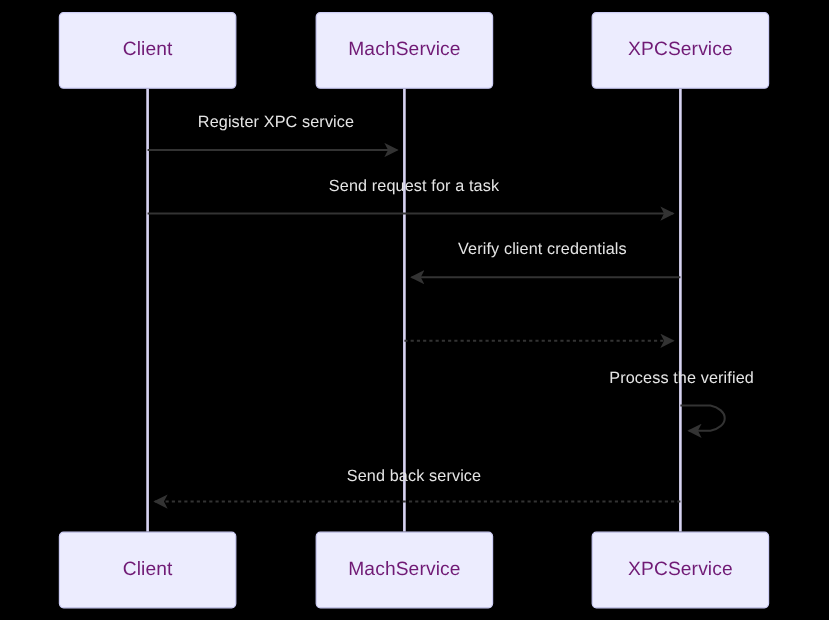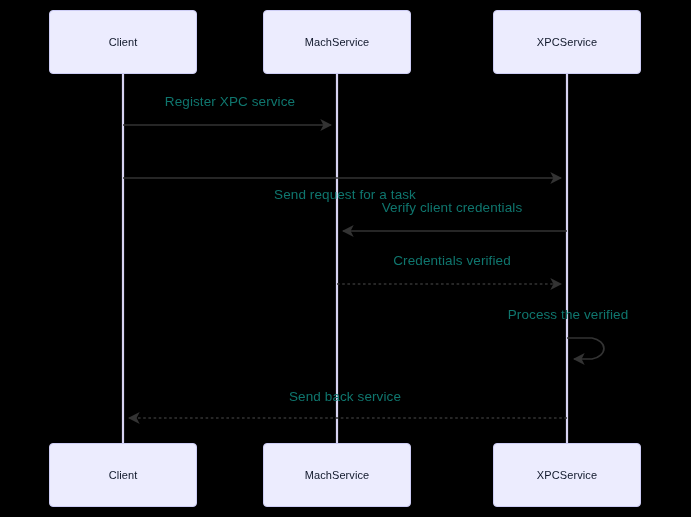--- a/index.html
+++ b/index.html
@@ -28,30 +28,30 @@
     box-sizing: border-box;
     background: #ECECFE;
     border: 1px solid #CDCDF5;
     border-radius: 4px;
     display: flex;
     align-items: center;
     justify-content: center;
   }
   .participant-label {
     font-family: "Liberation Sans", sans-serif;
-    font-size: 11px;
-    color: #0f172a;
+    font-size: 16px;
+    color: #701a75;
     white-space: nowrap;
     letter-spacing: 0.1px;
   }
   .msg-label {
     position: absolute;
     font-family: "Liberation Sans", sans-serif;
     font-size: 13.5px;
-    color: #0f766e;
+    color: #e5e5e5;
     white-space: nowrap;
     transform: translateX(-50%);
     letter-spacing: 0.1px;
   }
 </style>
 </head>
 <body>
 
 <div id="diagram-root">
 
@@ -79,25 +79,24 @@
 
     <line x1="337" y1="284" x2="561" y2="284" stroke="#333333" stroke-width="1.7" stroke-dasharray="2.6 2.6" marker-end="url(#arrow-right)"></line>
 
     <path d="M 567 338 L 592 338 A 17 11 0 0 1 592 359 L 574 359" fill="none" stroke="#333333" stroke-width="1.7" marker-end="url(#arrow-left)"></path>
 
     <line x1="567" y1="418" x2="129" y2="418" stroke="#333333" stroke-width="1.7" stroke-dasharray="2.6 2.6" marker-end="url(#arrow-left)"></line>
   </svg>
 
   <div class="msg-label" style="left:230px; top:94px;">Register XPC service</div>
 
-  <div class="msg-label" style="left:345px; top:147px;margin-top:40px;">Send request for a task</div>
+  <div class="msg-label" style="left:345px; top:147px;">Send request for a task</div>
 
   <div class="msg-label" style="left:452px; top:200px;">Verify client credentials</div>
 
-  <div class="msg-label" style="left:452px; top:253px;">Credentials verified</div>
 
   <div class="msg-label" style="left:568px; top:307px;">Process the verified</div>
 
   <div class="msg-label" style="left:345px; top:389px;">Send back service</div>
 
   <div class="participant-box" style="left:49px; top:10px; width:148px; height:64px;">
     <span class="participant-label">Client</span>
   </div>
 
   <div class="participant-box" style="left:263px; top:10px; width:148px; height:64px;">

